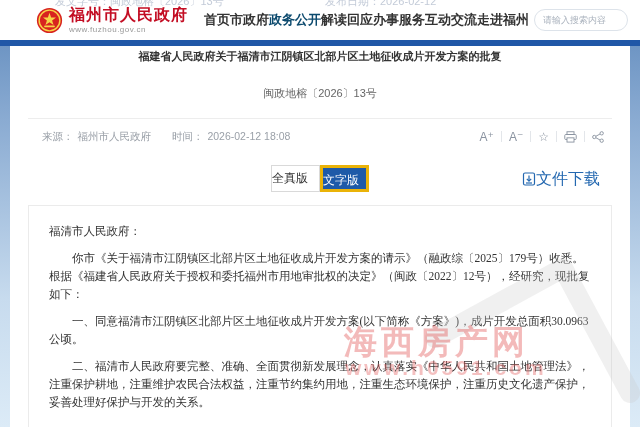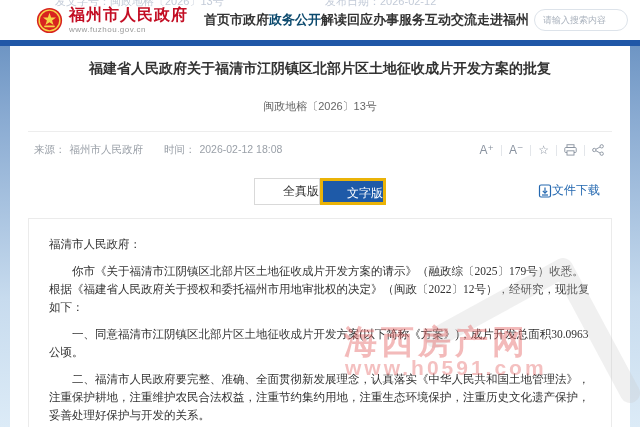--- a/index.html
+++ b/index.html
@@ -44,47 +44,47 @@
 
   
   .blue-bar{ position:absolute; top:40px; left:0; width:640px; height:6px; background:#2057a7; z-index:5; }
 
   
   .card{
     position:absolute; top:46px; left:10px; width:620px; bottom:0;
     background:#fff; z-index:2;
   }
   .article-title{
-    margin:12px 34px 0; text-align:center;
-    font-size:14px; font-weight:bold; color:#333; line-height:1.45;
+    margin:3px 34px 0; text-align:center;
+    font-size:11px; font-weight:bold; color:#333; line-height:1.45;
   }
   .doc-number{ text-align:center; font-size:11px; color:#666; margin-top:21px; }
   .divider{ border-top:1px solid #ededed; margin:17px 18px 0; }
 
   .meta-row{
     display:flex; align-items:center;
-    padding:11px 26px 0 24px; font-size:10.5px; color:#9aa0a8;gap:40px;
+    padding:11px 26px 0 32px; font-size:10.5px; color:#9aa0a8;gap:40px;
   }
   .meta-left span{ margin-right:4px; }
   .meta-left .gap{ display:inline-block; width:10px; }
   .tools{ margin-left:auto; display:flex; align-items:center; gap:7px; color:#8a93a0; }
   .tool{ font-size:12px; cursor:pointer; display:flex; align-items:center; }
   .tool-sep{ width:1px; height:11px; background:#e3e6ea; }
   .tool svg{ display:block; }
 
   .tab-row{ position:relative; margin:21px 28px 0; height:27px; }
   .tabs{ position:absolute; left:50%; transform:translateX(-50%); display:flex; }
   .tab{
-    width:66px; height:27px; line-height:25px; text-align:right;
+    width:49px; height:27px; line-height:25px; text-align:left;
     font-size:12px; color:#333; border:1px solid #d9d9d9; background:#fff; cursor:pointer;
   }
   .tab.active{ background:#1e5aa8; border:3px solid #eab308; color:#fff; }
   .download{
     position:absolute; right:2px; top:4px; display:flex; align-items:center; 
-    color:#2468b0; font-size:12px; cursor:pointer;
+    color:#2468b0; font-size:16px; cursor:pointer;
   }
 
   .doc-box{
     margin:13px 18px 0; border:1px solid #ebebeb;
     padding:16px 20px 10px;
     font-family:"Liberation Serif","DejaVu Serif",serif;
     font-size:11.5px; color:#333; line-height:18px;
   }
   .doc-box p{ margin-bottom:9px; }
   .doc-box p.indent{ text-indent:2em; }

